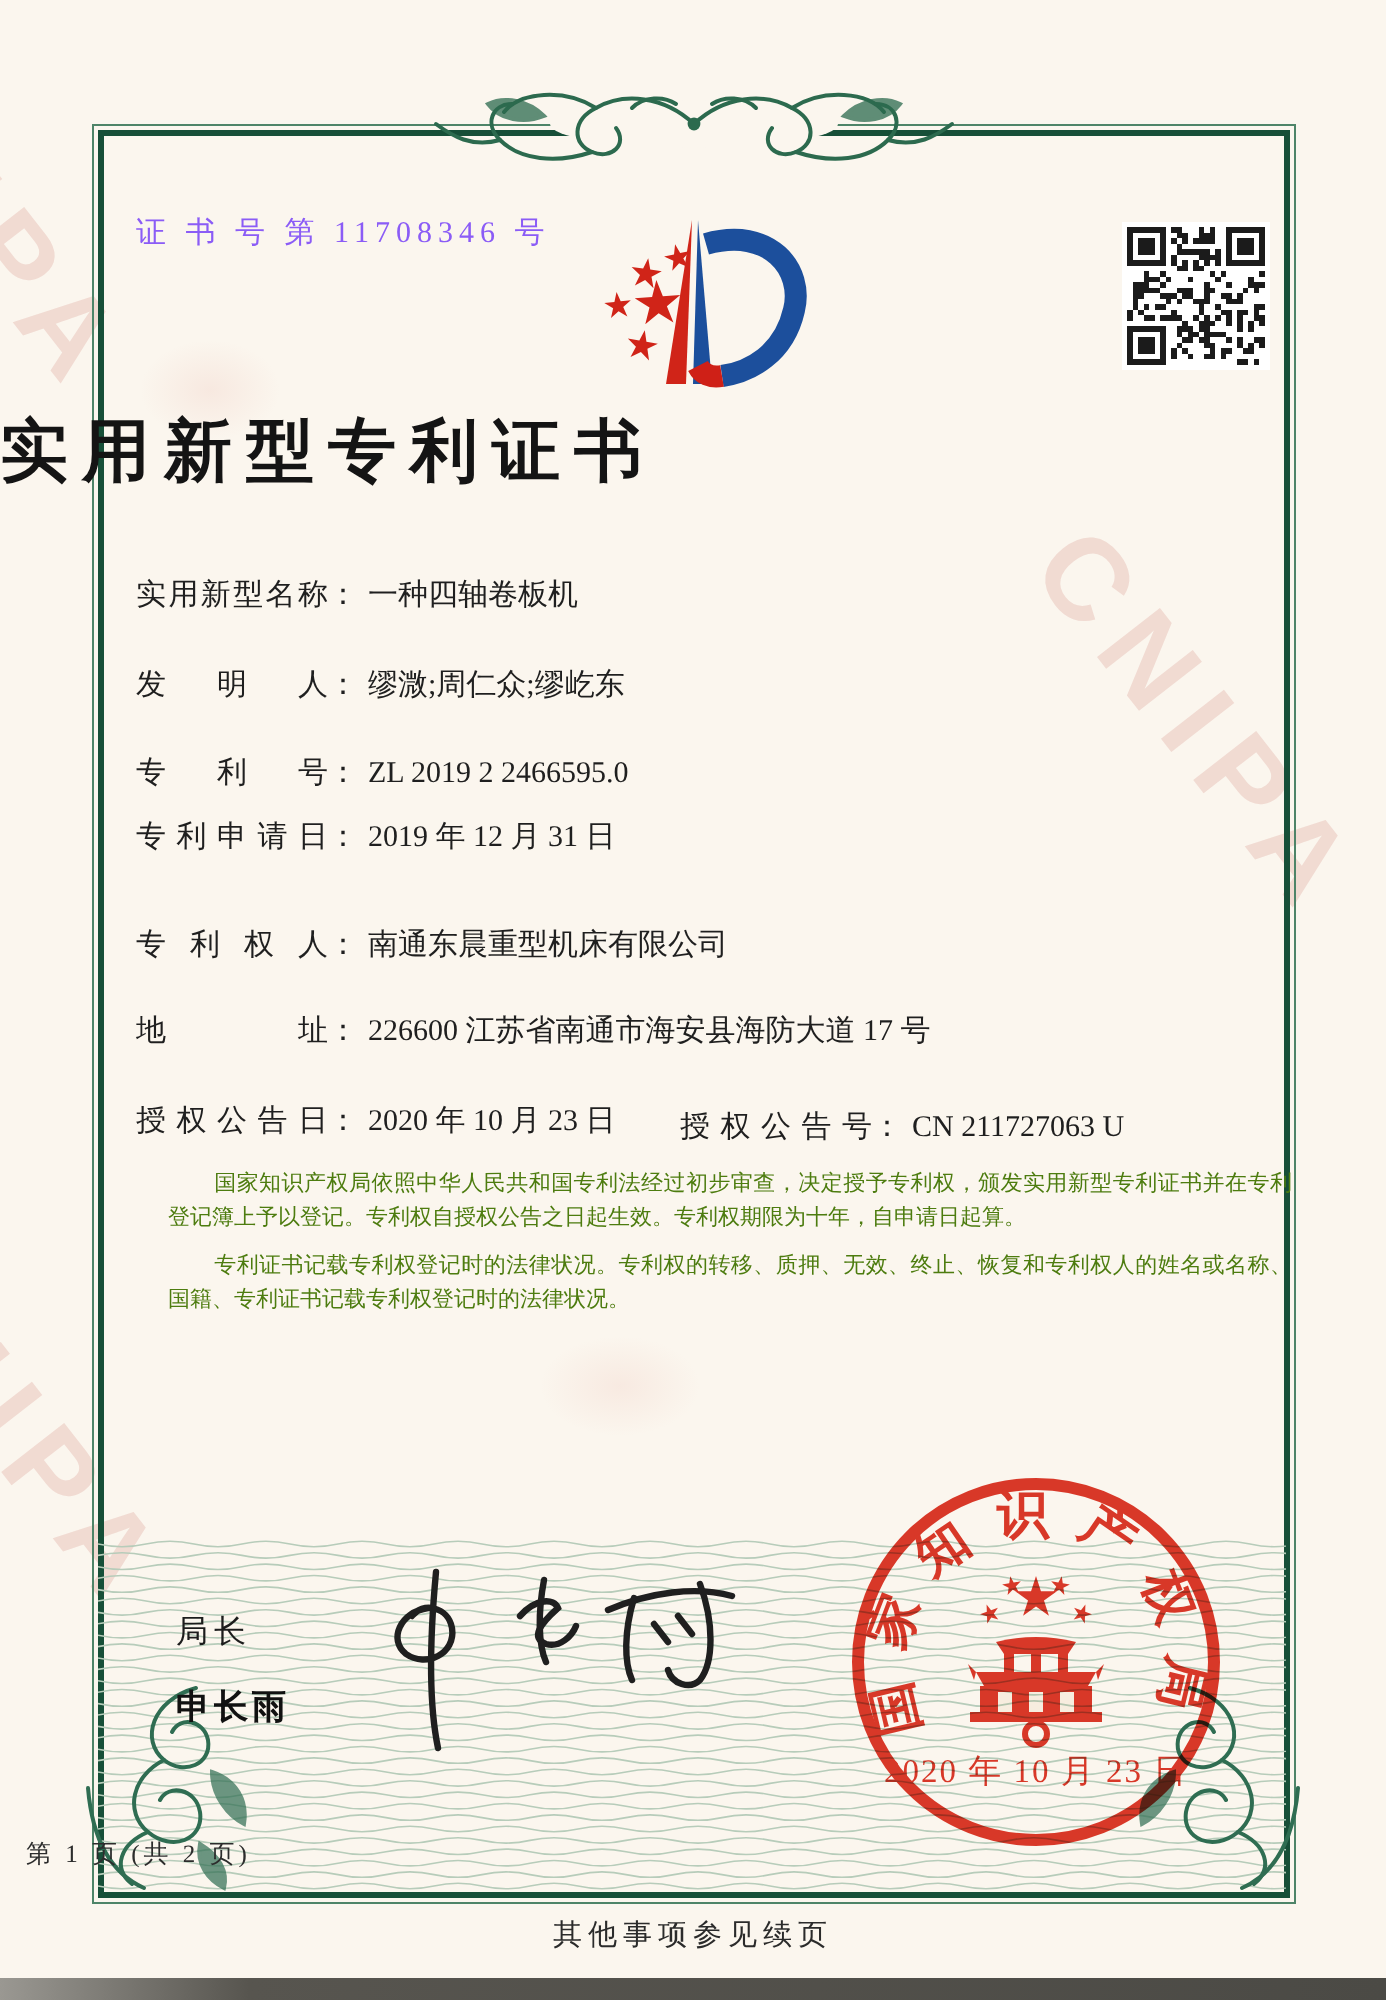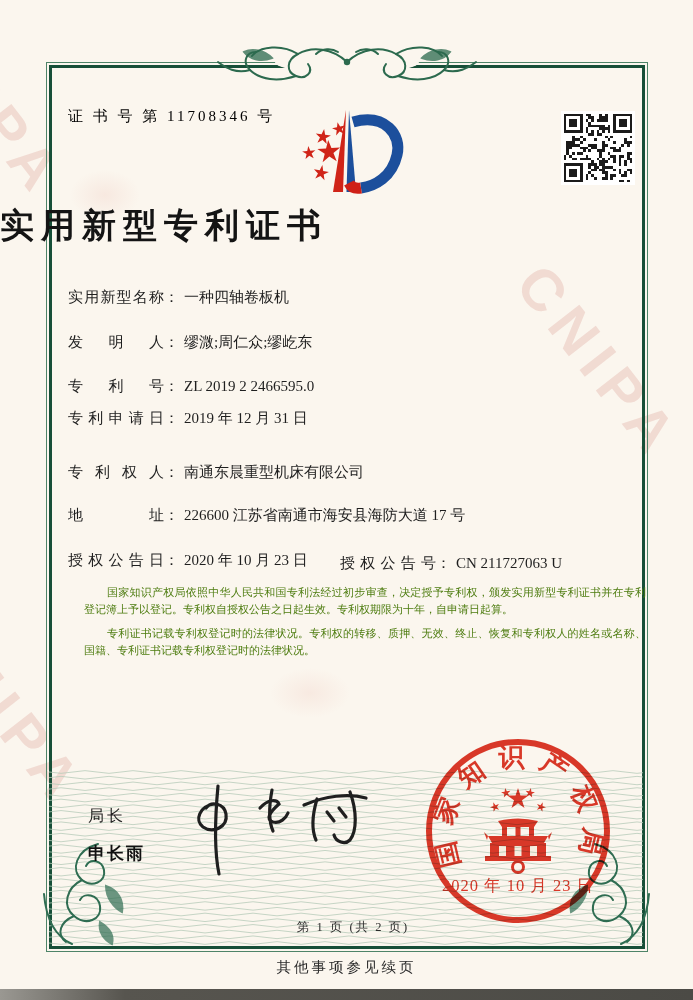--- a/index.html
+++ b/index.html
@@ -12,21 +12,21 @@
       transform:rotate(52deg);white-space:nowrap;z-index:1;pointer-events:none;}
   .blob{position:absolute;border-radius:50%;z-index:1;pointer-events:none;}
 
   
   .frame{position:absolute;left:46px;top:62px;width:600px;height:888px;border:1.5px solid #4e8468;z-index:2;}
   .frame-inner{position:absolute;inset:2px;border:3px solid #174f38;}
 
   .ornament{position:absolute;z-index:3;}
   .guilloche{position:absolute;left:49px;top:770px;z-index:2;}
 
-  .cert-no{position:absolute;left:68px;top:107px;font-size:15px;letter-spacing:3px;color:#000000;z-index:4;}
+  .cert-no{position:absolute;left:68px;top:107px;font-size:15px;letter-spacing:3px;color:#8b5cf6;z-index:4;}
   .logo{position:absolute;left:283px;top:100px;z-index:4;}
   .qr{position:absolute;left:561px;top:111px;z-index:4;}
 
   .title{position:absolute;left:0;right:0;top:203px;margin:0;font-size:34px;
          font-weight:bold;letter-spacing:7px;color:#141414;z-index:4;}
 
   .frow{position:absolute;left:68px;white-space:nowrap;font-size:15px;color:#1f1f1f;z-index:4;}
   .flabel{display:inline-block;width:96px;text-align:justify;text-align-last:justify;vertical-align:bottom;}
   .fcolon{display:inline-block;}
   .fvalue{margin-left:5px;}
@@ -35,21 +35,21 @@
   .paras{position:absolute;left:84px;top:584px;width:562px;z-index:4;font-size:11px;
          line-height:1.56;color:#4d7c0f;}
   .paras p{margin:0 0 7px 0;text-indent:2.1em;text-align:justify;}
 
   .sig-title{position:absolute;left:88px;top:806px;font-size:16px;letter-spacing:3px;color:#1c1c1c;z-index:4;}
   .sig-name{position:absolute;left:88px;top:842px;font-size:17px;font-weight:600;letter-spacing:2px;color:#111;z-index:4;}
   .signature{position:absolute;left:180px;top:778px;z-index:4;}
 
   .seal{position:absolute;left:420px;top:733px;z-index:5;mix-blend-mode:multiply;opacity:.93;}
 
-  .page-info{position:absolute;left:0;right:0;top:919px;text-align:center;font-size:12.5px;
+  .page-info{position:absolute;left:0;right:0;top:919px;text-align:left;font-size:12.5px;
              letter-spacing:2px;color:#2c2c2c;z-index:4;margin-left:13px;}
   .continuation{position:absolute;left:0;right:0;top:958px;text-align:center;font-size:14.5px;
                 letter-spacing:3px;color:#2b2b2b;z-index:4;}
   .bottom-strip{position:absolute;left:0;right:0;bottom:0;height:11px;z-index:6;
                 background:linear-gradient(to right,#9a9892 0%,#57554f 18%,#4b4a45 100%);}
 </style>
 </head>
 <body>
 
 <svg width="0" height="0" style="position:absolute">

